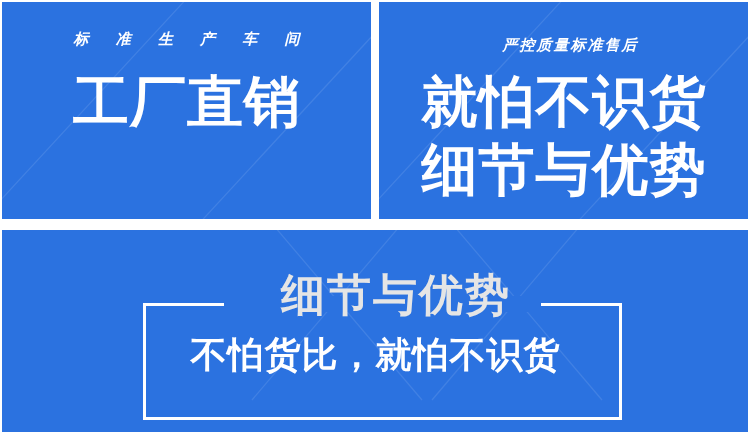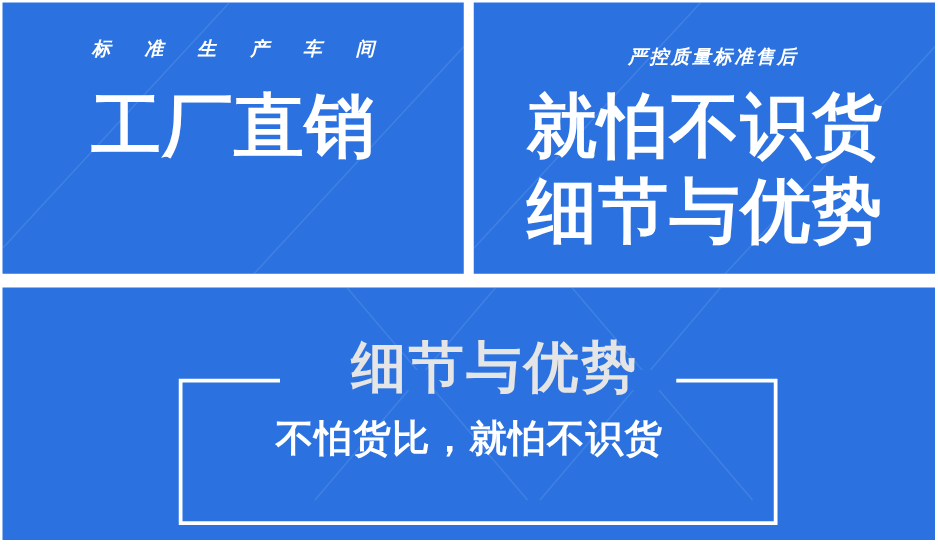--- a/index.html
+++ b/index.html
@@ -149,21 +149,21 @@
     padding-left: 40px;
   }
   .bottom-sub {
     position: absolute;
     left: 0;
     right: 0;
     top: 107px;
     text-align: center;
     color: #ffffff;
     font-weight: 800;
-    font-size: 30px;
+    font-size: 36px;
     line-height: 1;
     white-space: nowrap;
     letter-spacing: 1px;
     text-indent: 1px;
     z-index: 3;
   }
 </style>
 </head>
 <body>
 

